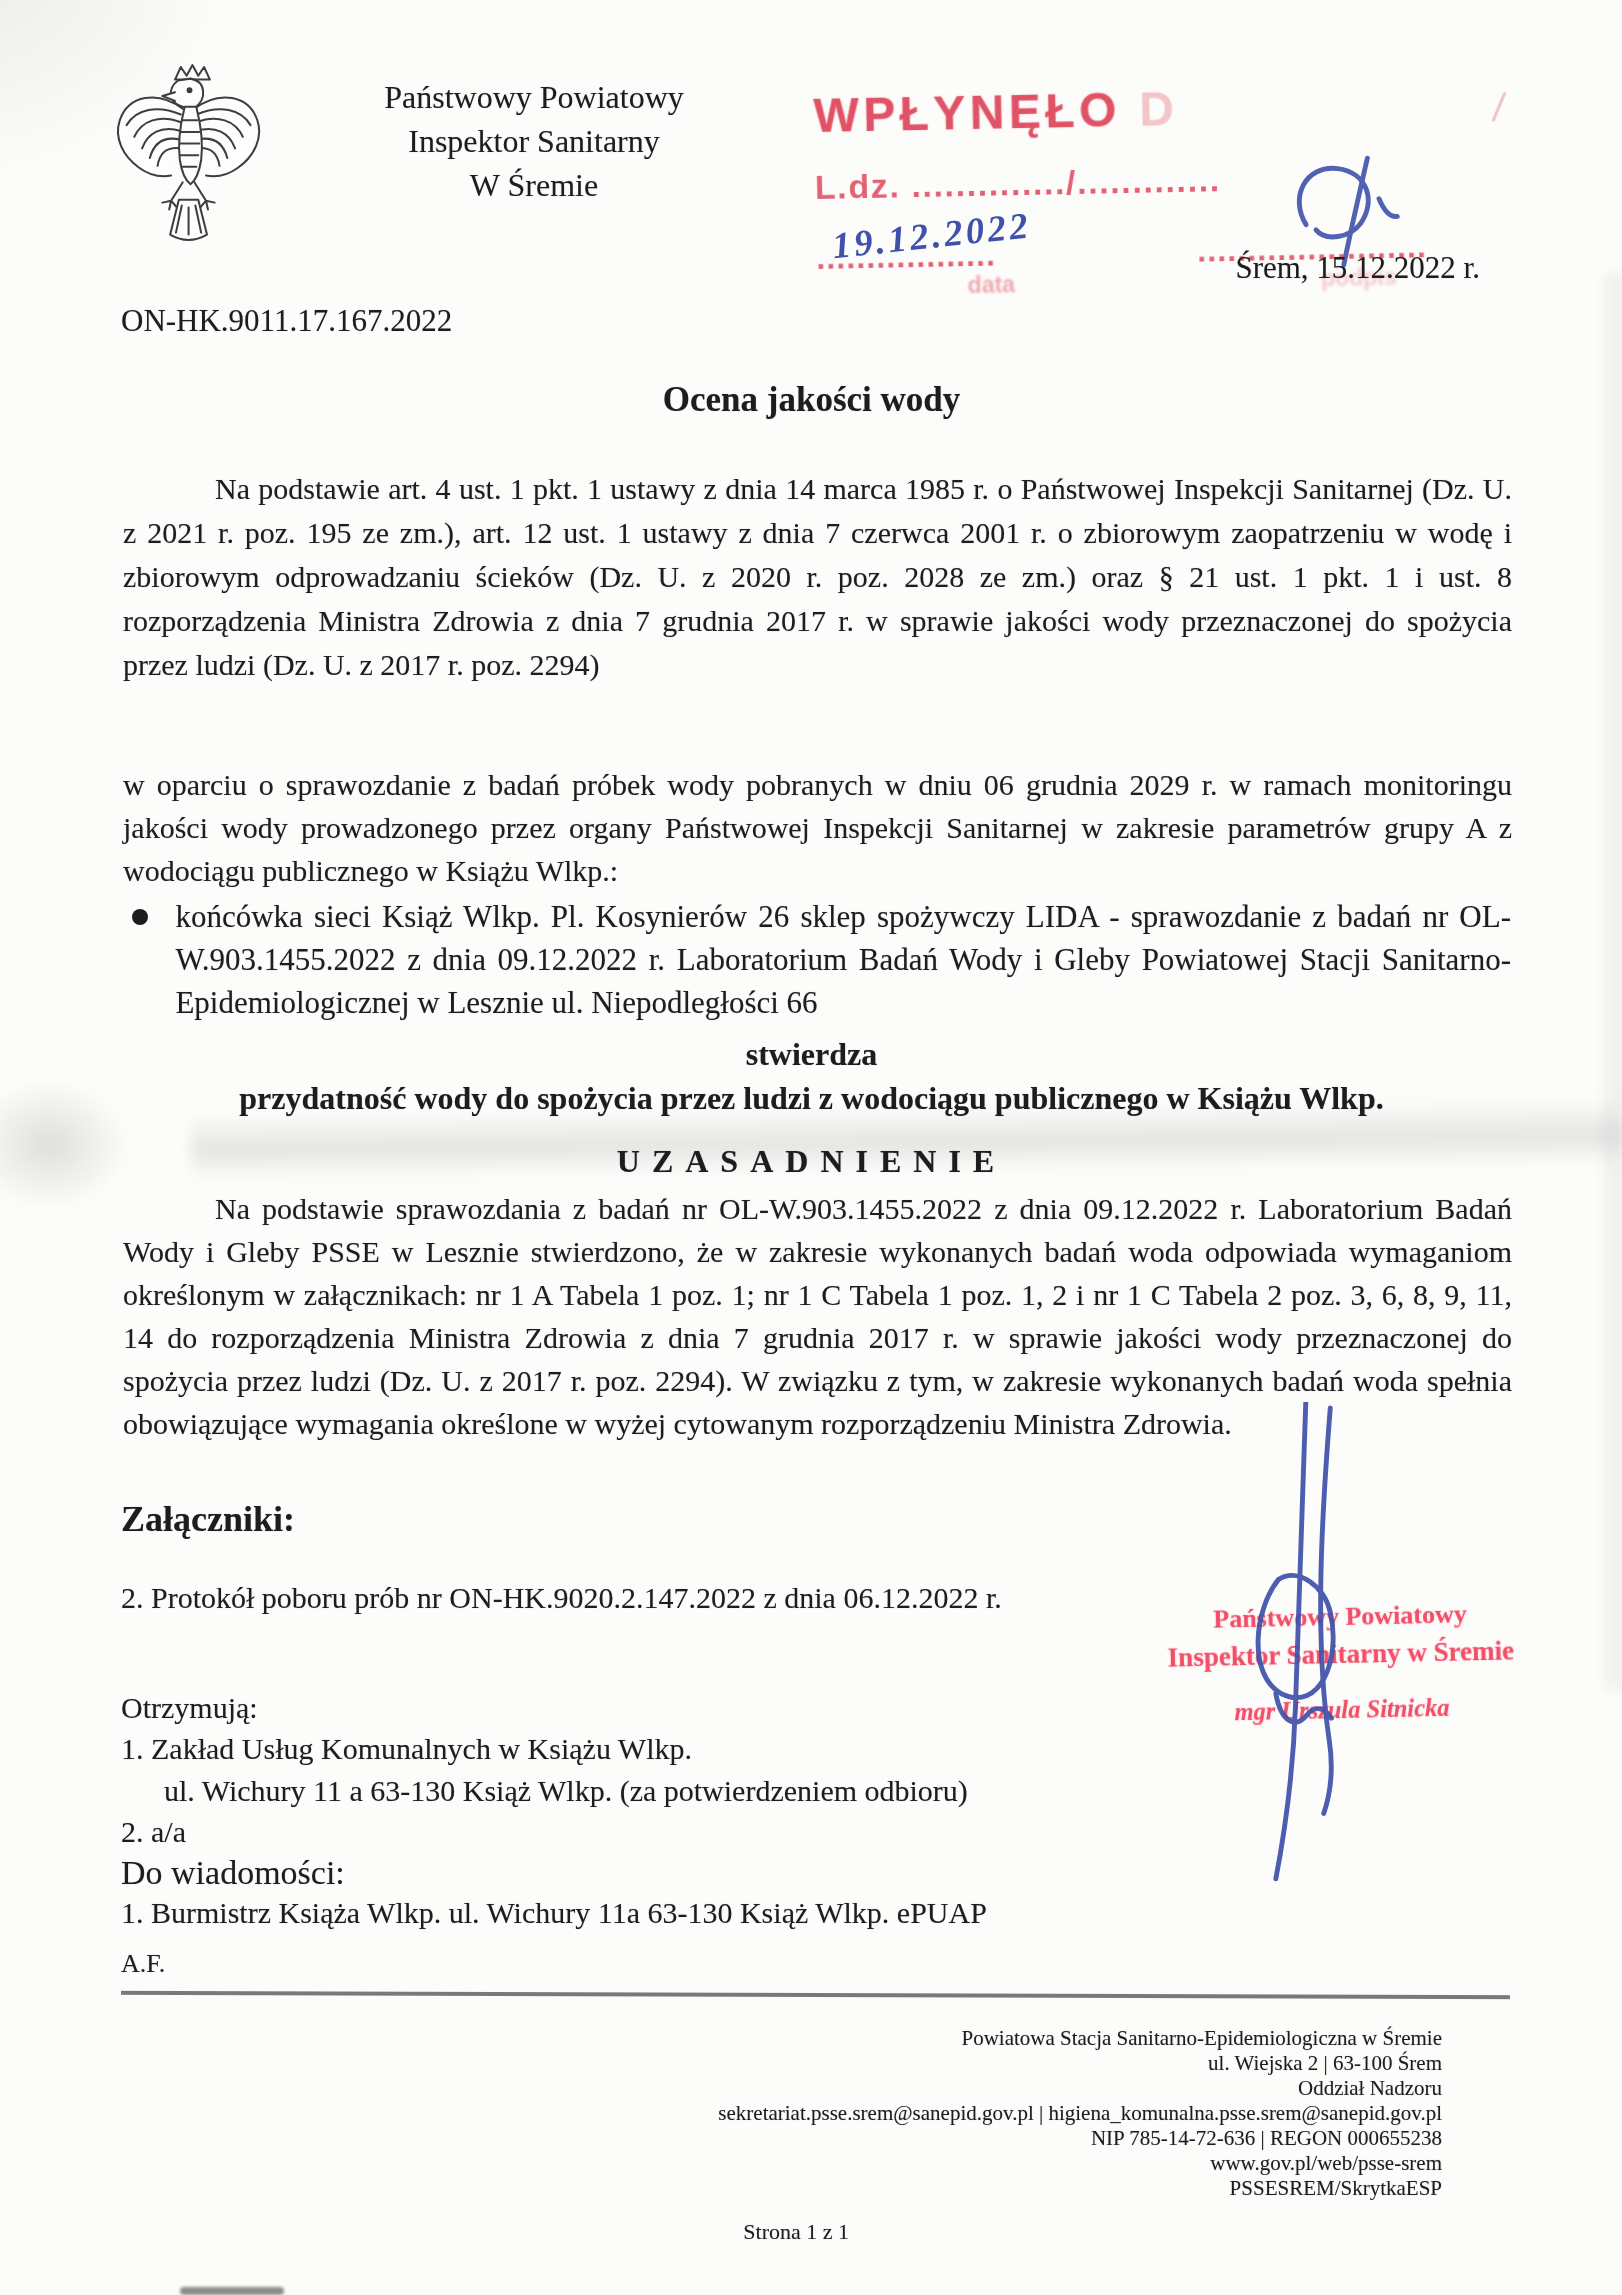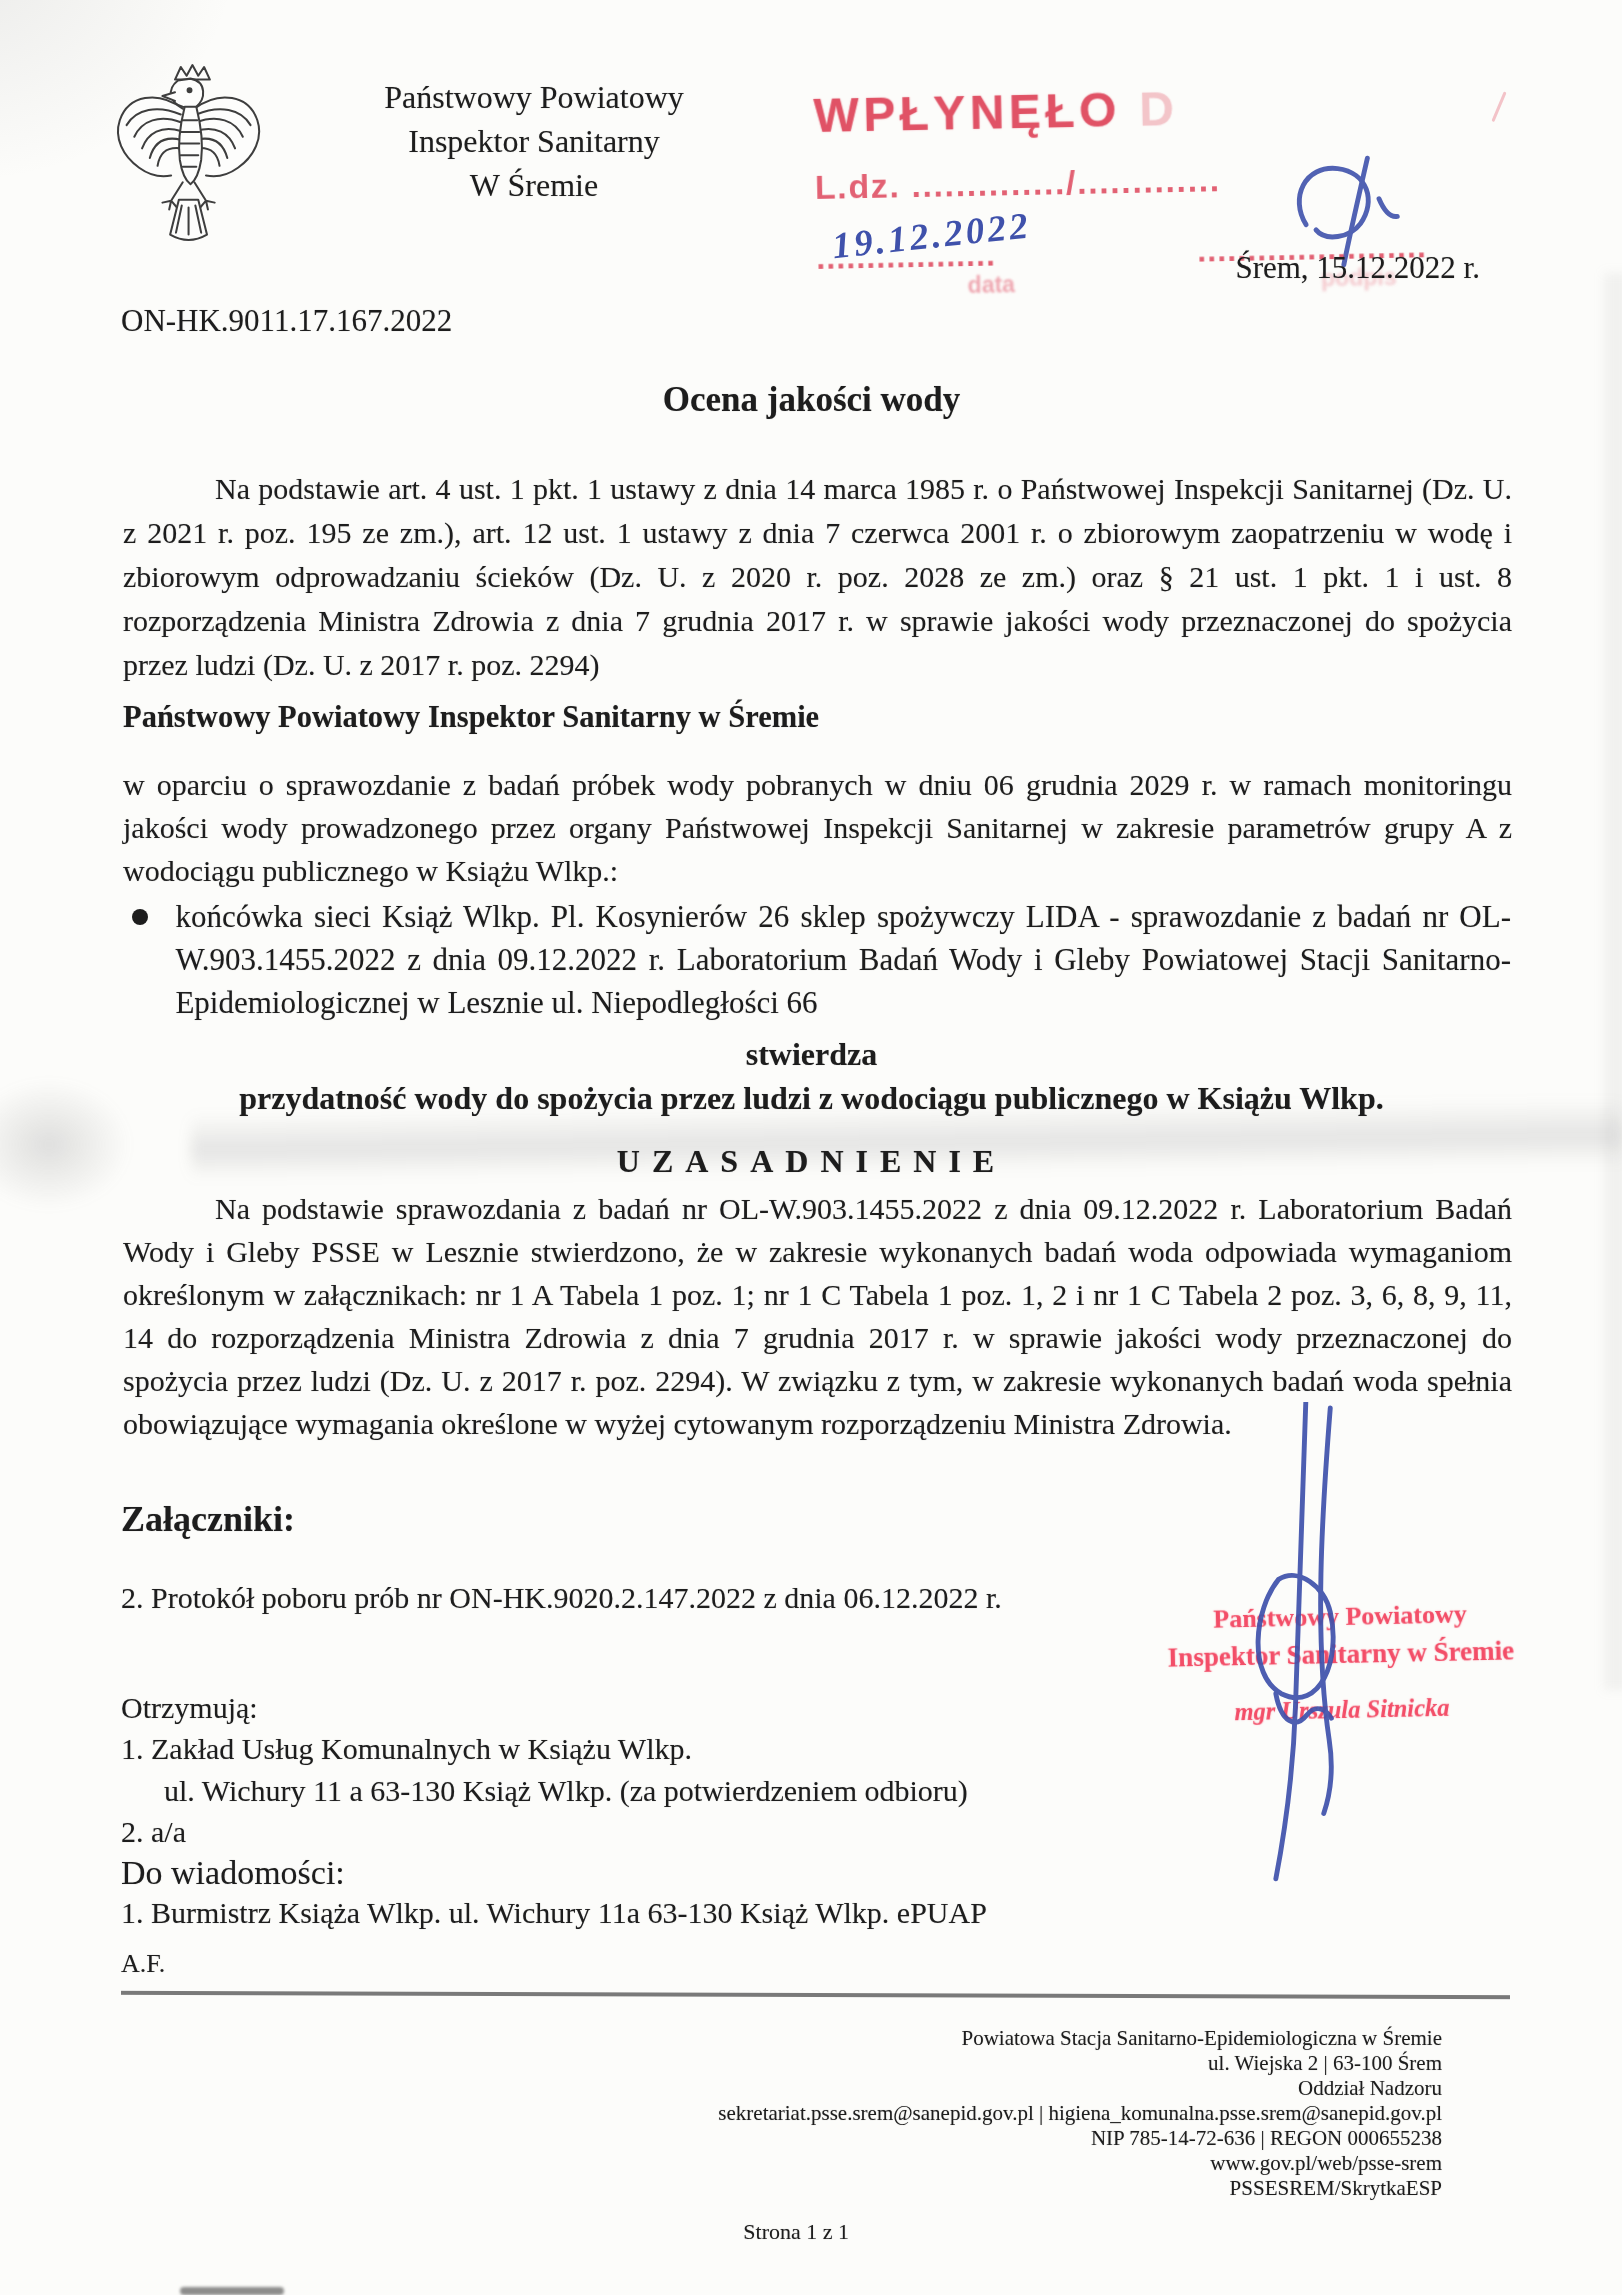--- a/index.html
+++ b/index.html
@@ -172,21 +172,20 @@
     </div>
   </div>
 
   <div class="abs place-date txt">Śrem, 15.12.2022 r.</div>
   <div class="abs ref-number txt">ON-HK.9011.17.167.2022</div>
 
   <div class="abs doc-title txt">Ocena jakości wody</div>
 
   <div class="abs para p1 indent txt">Na podstawie art. 4 ust. 1 pkt. 1 ustawy z dnia 14 marca 1985 r. o Państwowej Inspekcji Sanitarnej (Dz. U. z 2021 r. poz. 195 ze zm.), art. 12 ust. 1 ustawy z dnia 7 czerwca 2001 r. o zbiorowym zaopatrzeniu w wodę i zbiorowym odprowadzaniu ścieków (Dz. U. z 2020 r. poz. 2028 ze zm.) oraz § 21 ust. 1 pkt. 1 i ust. 8 rozporządzenia Ministra Zdrowia z dnia 7 grudnia 2017 r. w sprawie jakości wody przeznaczonej do spożycia przez ludzi (Dz. U. z 2017 r. poz. 2294)</div>
 
-  <div class="abs issuer txt">Państwowy Powiatowy Inspektor Sanitarny w Śremie</div>
 
   <div class="abs para p2 txt">w oparciu o sprawozdanie z badań próbek wody pobranych w dniu 06 grudnia 2029 r. w ramach monitoringu jakości wody prowadzonego przez organy Państwowej Inspekcji Sanitarnej w zakresie parametrów grupy A z wodociągu publicznego w Książu Wlkp.:</div>
 
   <div class="abs bullet-row">
     <div class="bullet-dot"></div>
     <div class="bullet-text txt">końcówka sieci Książ Wlkp. Pl. Kosynierów 26 sklep spożywczy LIDA - sprawozdanie z badań nr OL-W.903.1455.2022 z dnia 09.12.2022 r. Laboratorium Badań Wody i Gleby Powiatowej Stacji Sanitarno-Epidemiologicznej w Lesznie ul. Niepodległości 66</div>
   </div>
 
   <div class="abs verdict1 txt">stwierdza</div>
   <div class="abs verdict2 txt">przydatność wody do spożycia przez ludzi z wodociągu publicznego w Książu Wlkp.</div>

